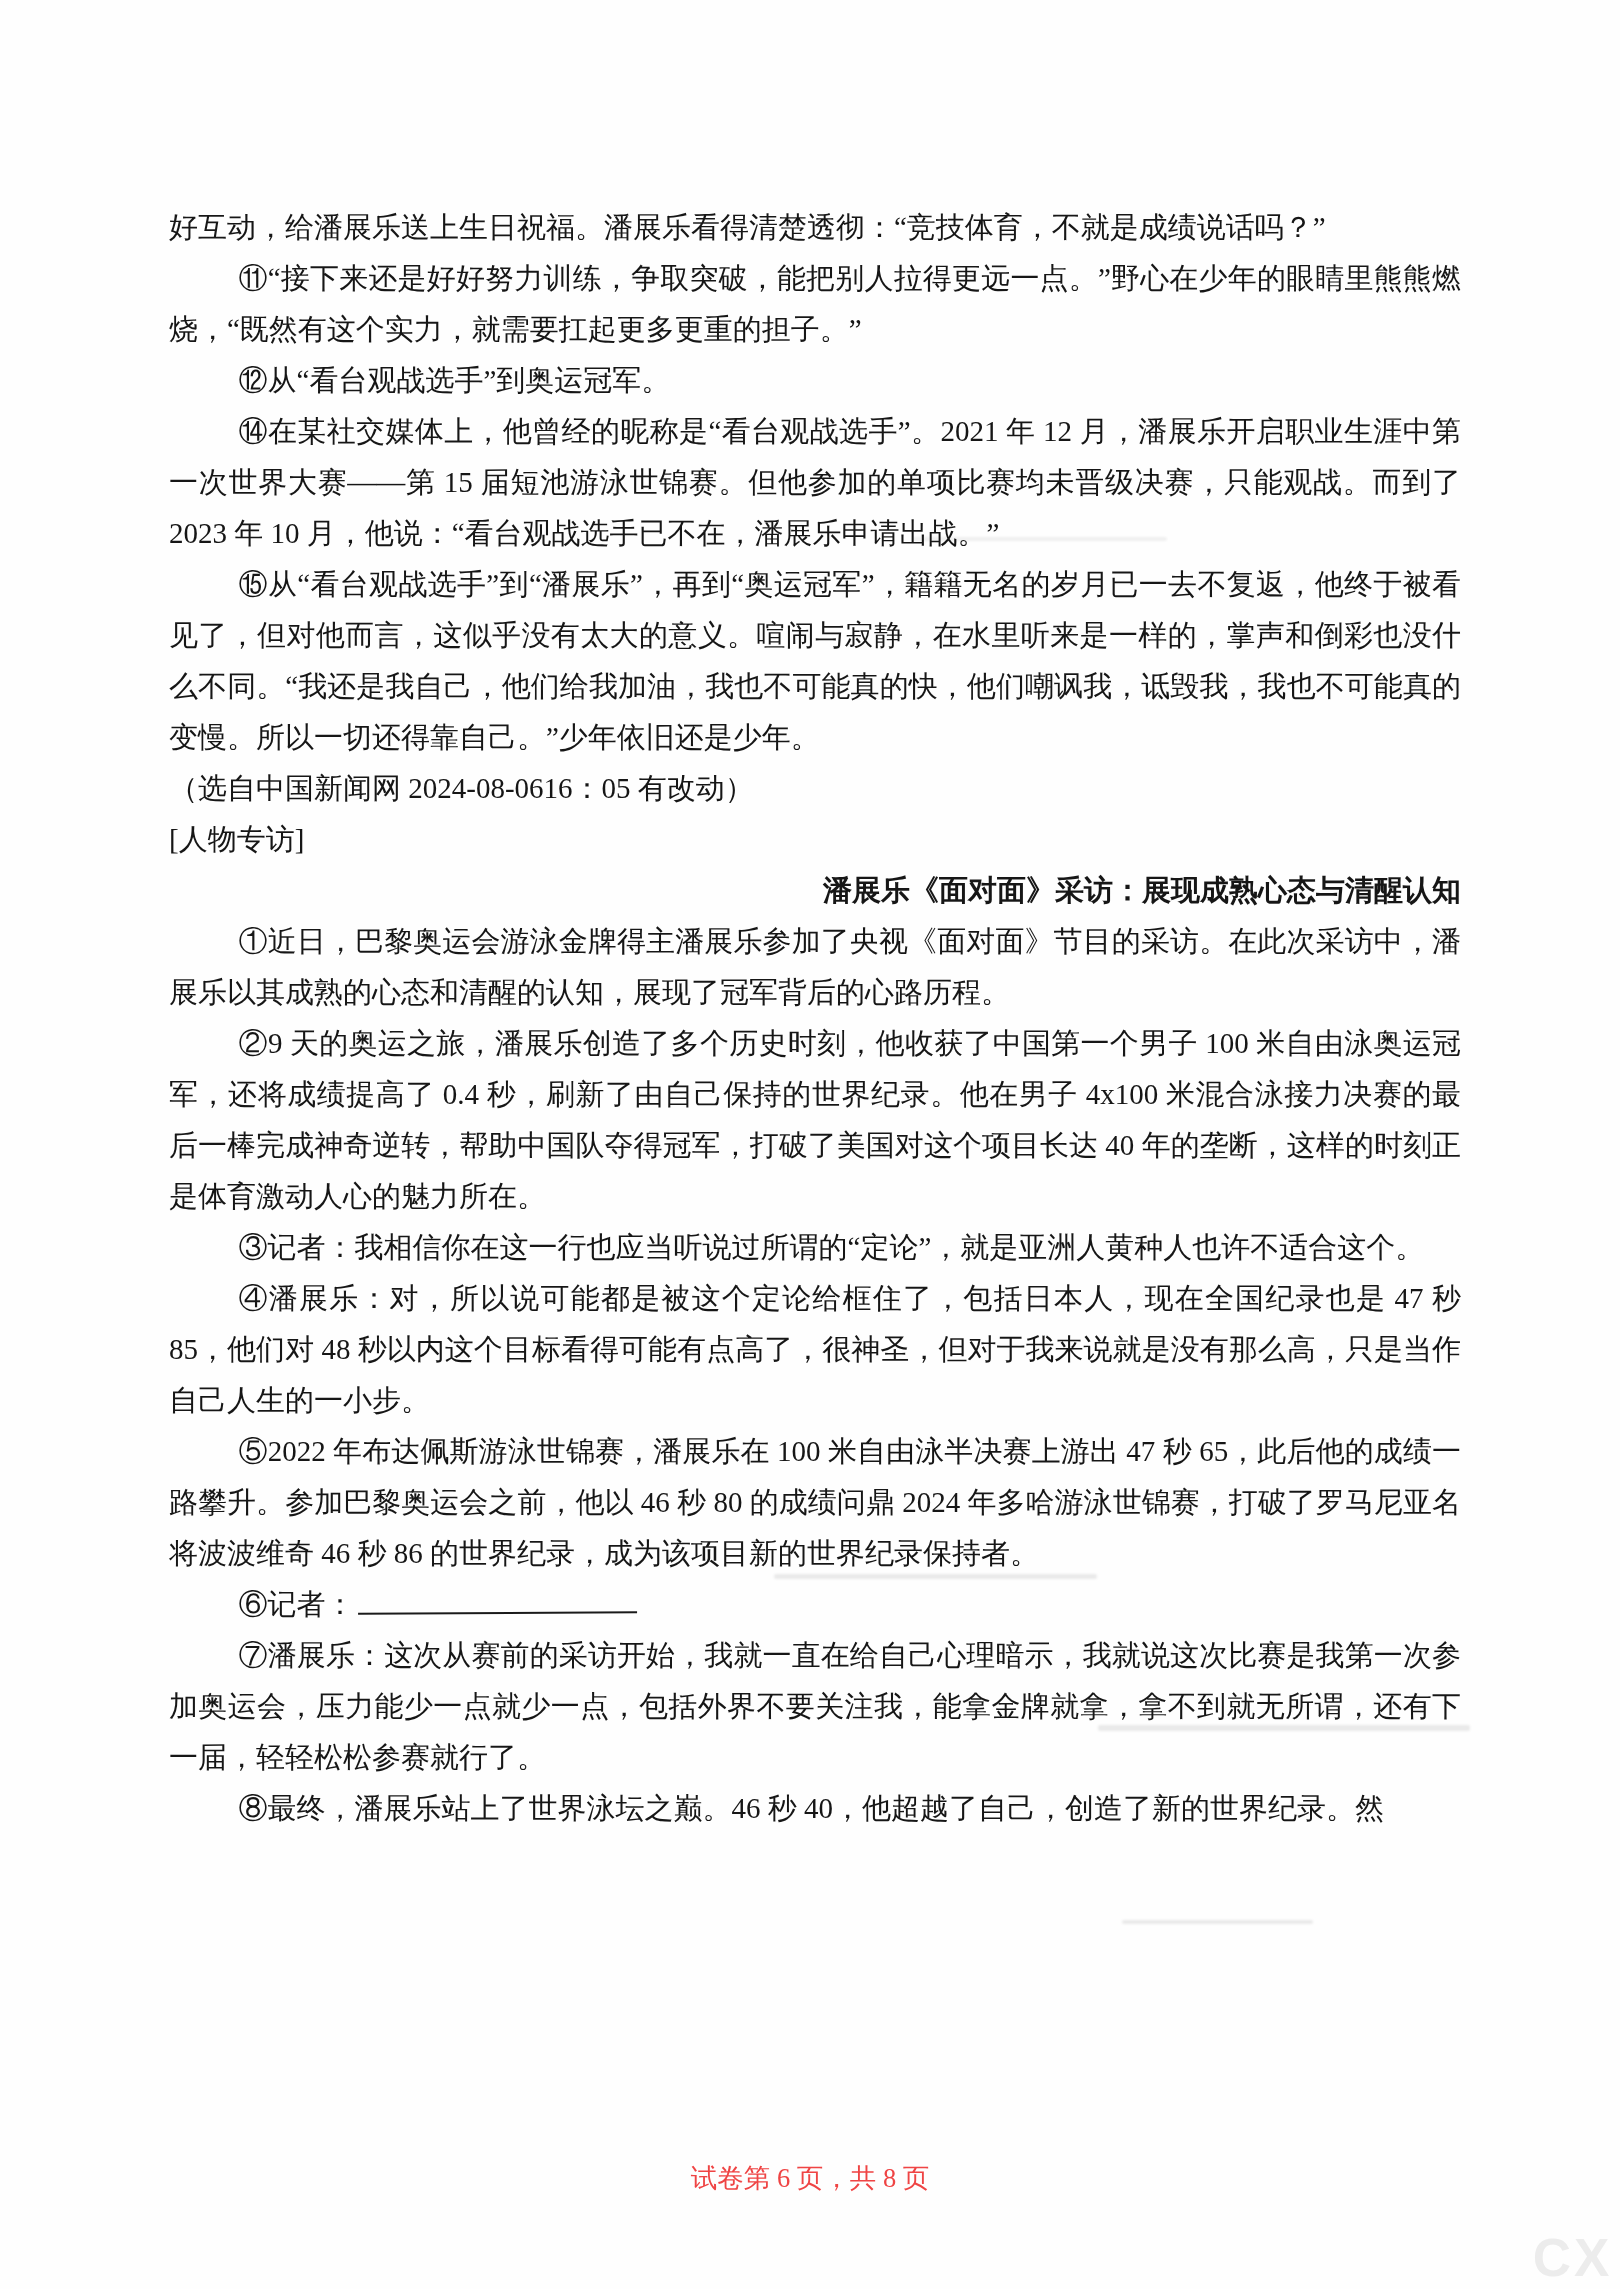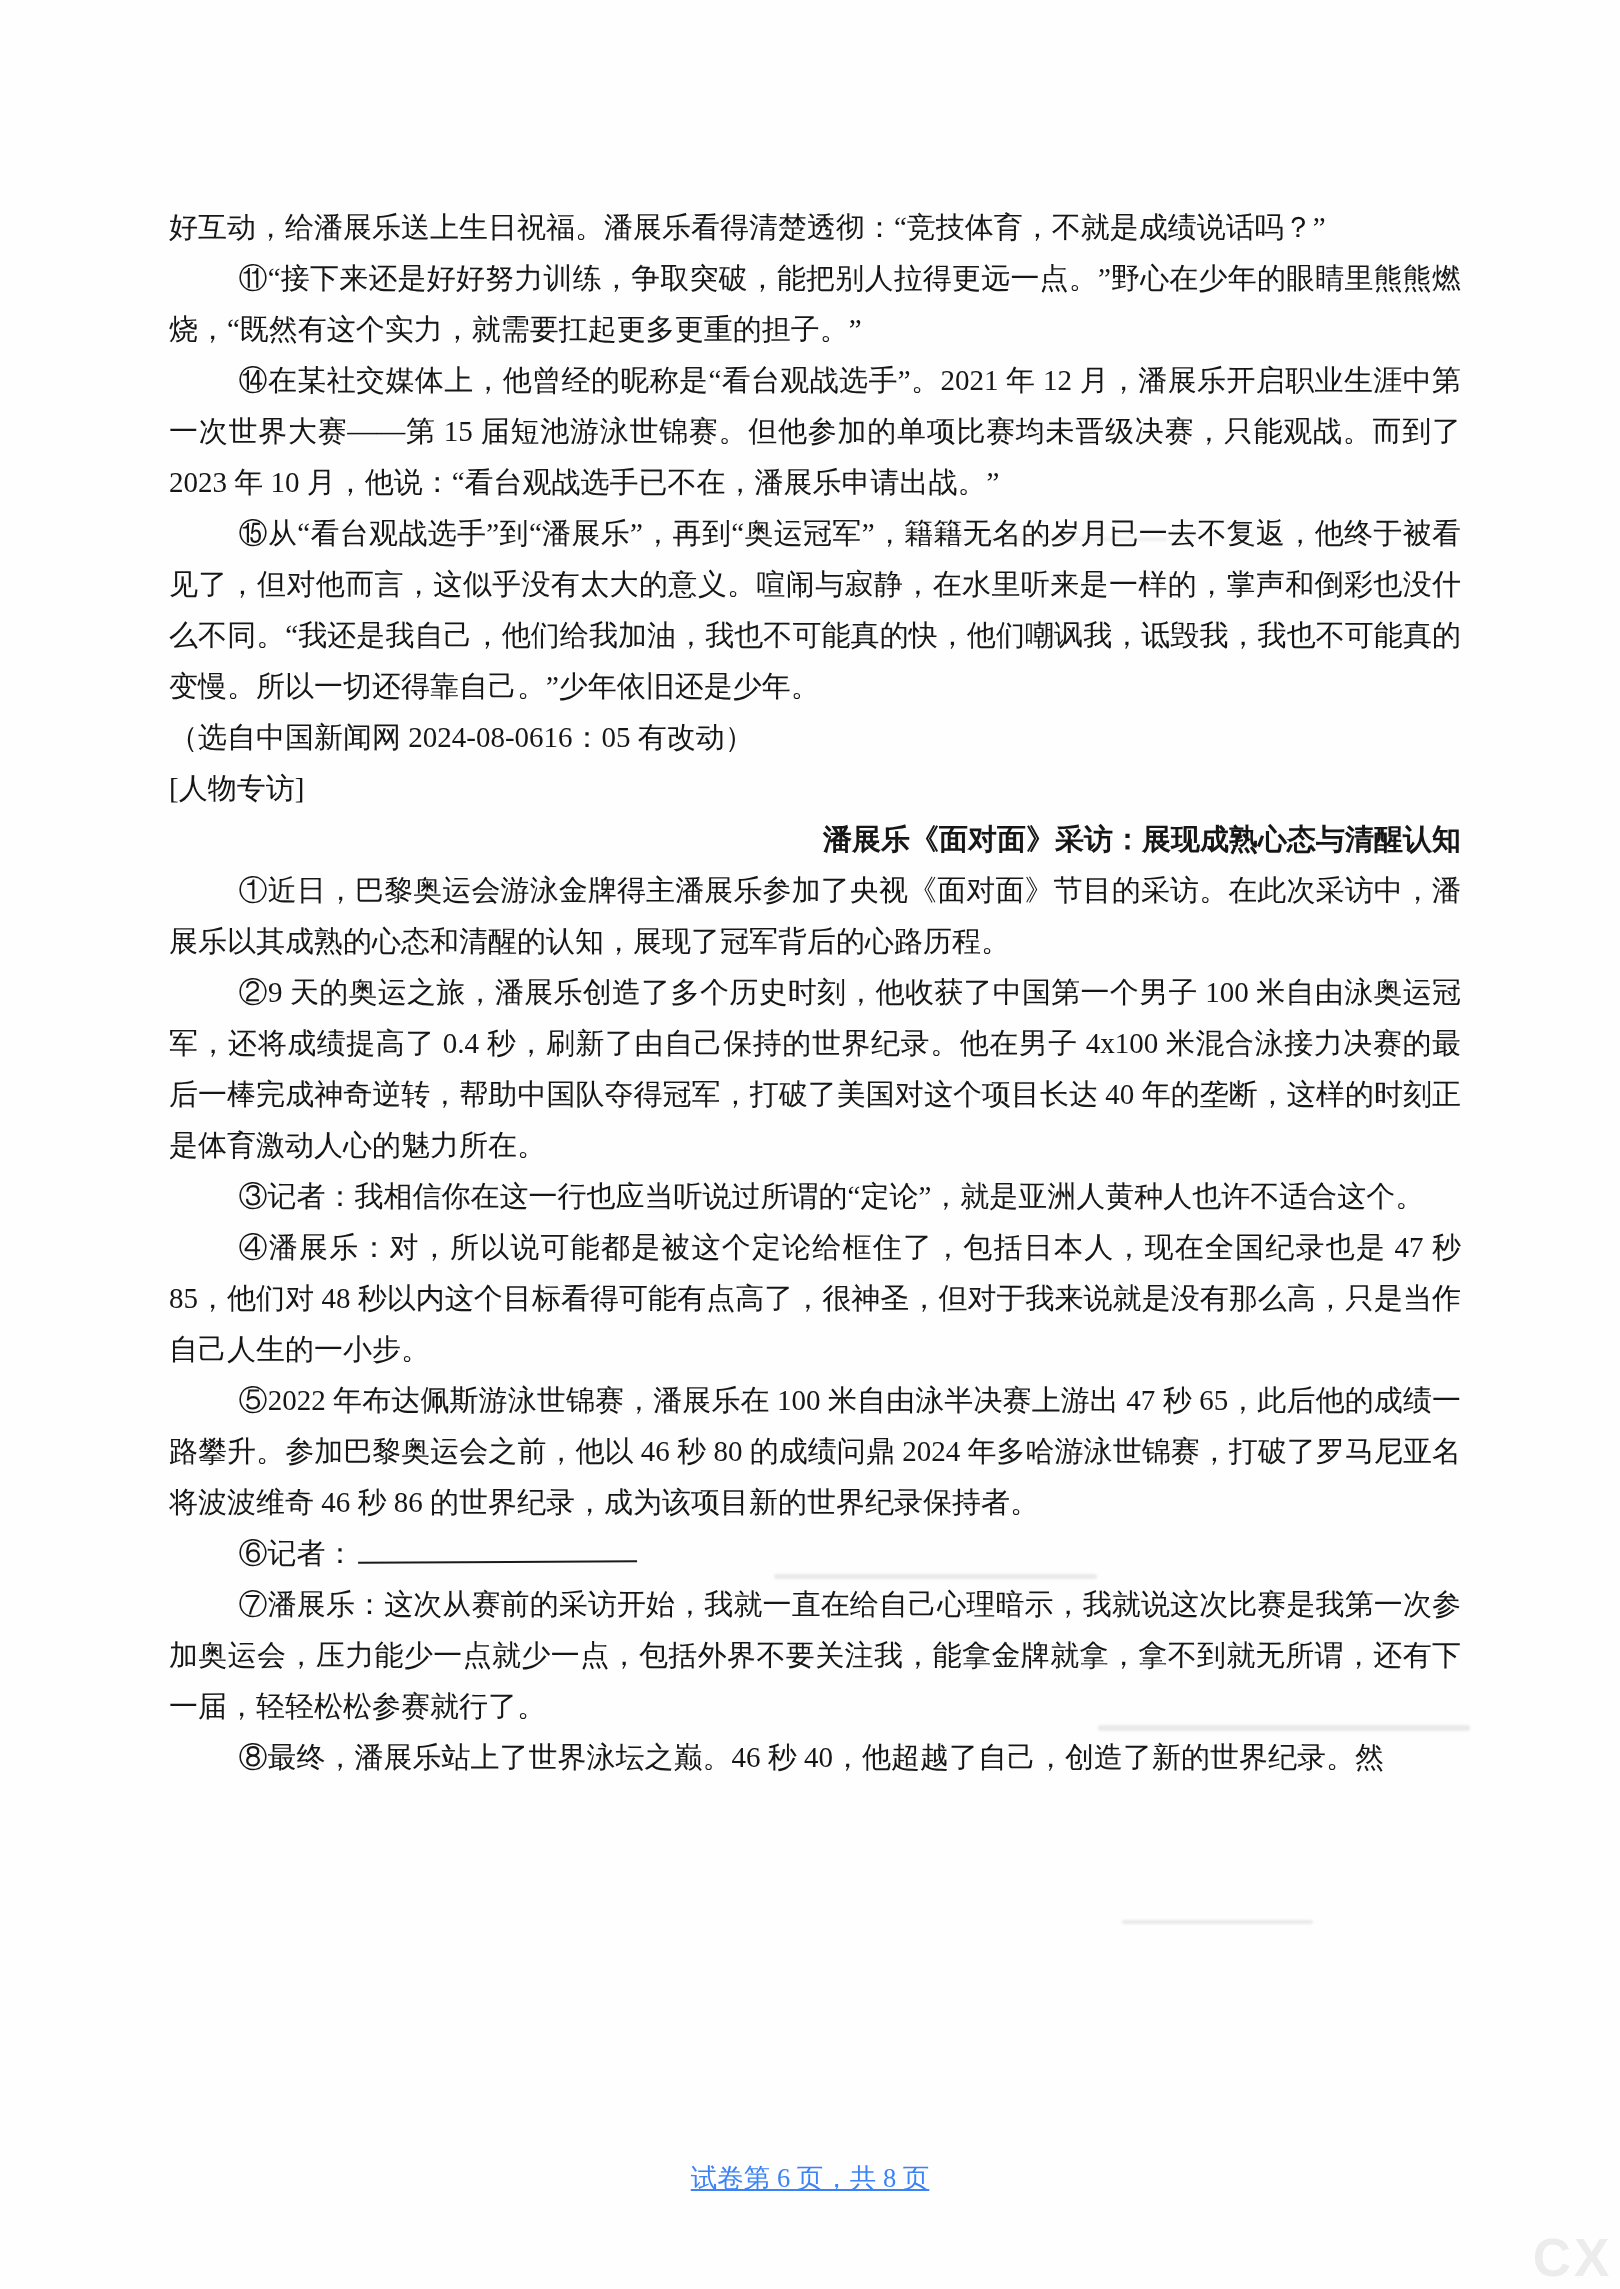--- a/index.html
+++ b/index.html
@@ -32,22 +32,21 @@
     border-bottom:2.9px solid #1a1a1a;
     vertical-align:baseline;
     margin-left:3.9px;
     transform:rotate(-0.3deg);
   }
   .footer {
     position:absolute;
     left:0; right:0; top:2160px;
     text-align:center;
     font-size:26.5px;
-    color:#3b82f6;
-    text-decoration:underline;
+    color:#ef4444;
   }
   .watermark {
     position:absolute;
     right:7.8px; bottom:5.9px;
     font-family:"Liberation Sans","DejaVu Sans",sans-serif;
     font-size:53px;
     font-weight:bold;
     letter-spacing:2.9px;
     color:#ececec;
     line-height:1;
@@ -65,20 +64,21 @@
 </style>
 </head>
 <body>
 
 <div class="page">
 
   <div class="content">
 
     <p>好互动，给潘展乐送上生日祝福。潘展乐看得清楚透彻：“竞技体育，不就是成绩说话吗？”</p>
     <p class="ind">⑪“接下来还是好好努力训练，争取突破，能把别人拉得更远一点。”野心在少年的眼睛里熊熊燃烧，“既然有这个实力，就需要扛起更多更重的担子。”</p>
+    <p class="ind">⑫从“看台观战选手”到奥运冠军。</p>
     <p class="ind">⑭在某社交媒体上，他曾经的昵称是“看台观战选手”。2021 年 12 月，潘展乐开启职业生涯中第一次世界大赛——第 15 届短池游泳世锦赛。但他参加的单项比赛均未晋级决赛，只能观战。而到了 2023 年 10 月，他说：“看台观战选手已不在，潘展乐申请出战。”</p>
     <p class="ind">⑮从“看台观战选手”到“潘展乐”，再到“奥运冠军”，籍籍无名的岁月已一去不复返，他终于被看见了，但对他而言，这似乎没有太大的意义。喧闹与寂静，在水里听来是一样的，掌声和倒彩也没什么不同。“我还是我自己，他们给我加油，我也不可能真的快，他们嘲讽我，诋毁我，我也不可能真的变慢。所以一切还得靠自己。”少年依旧还是少年。</p>
     <p class="attribution">（选自中国新闻网 2024-08-0616：05 有改动）</p>
 
     <p class="section-label">[人物专访]</p>
     <p class="title">潘展乐《面对面》采访：展现成熟心态与清醒认知</p>
 
     <p class="ind">①近日，巴黎奥运会游泳金牌得主潘展乐参加了央视《面对面》节目的采访。在此次采访中，潘展乐以其成熟的心态和清醒的认知，展现了冠军背后的心路历程。</p>
     <p class="ind">②9 天的奥运之旅，潘展乐创造了多个历史时刻，他收获了中国第一个男子 100 米自由泳奥运冠军，还将成绩提高了 0.4 秒，刷新了由自己保持的世界纪录。他在男子 4x100 米混合泳接力决赛的最后一棒完成神奇逆转，帮助中国队夺得冠军，打破了美国对这个项目长达 40 年的垄断，这样的时刻正是体育激动人心的魅力所在。</p>
     <p class="ind">③记者：我相信你在这一行也应当听说过所谓的“定论”，就是亚洲人黄种人也许不适合这个。</p>

